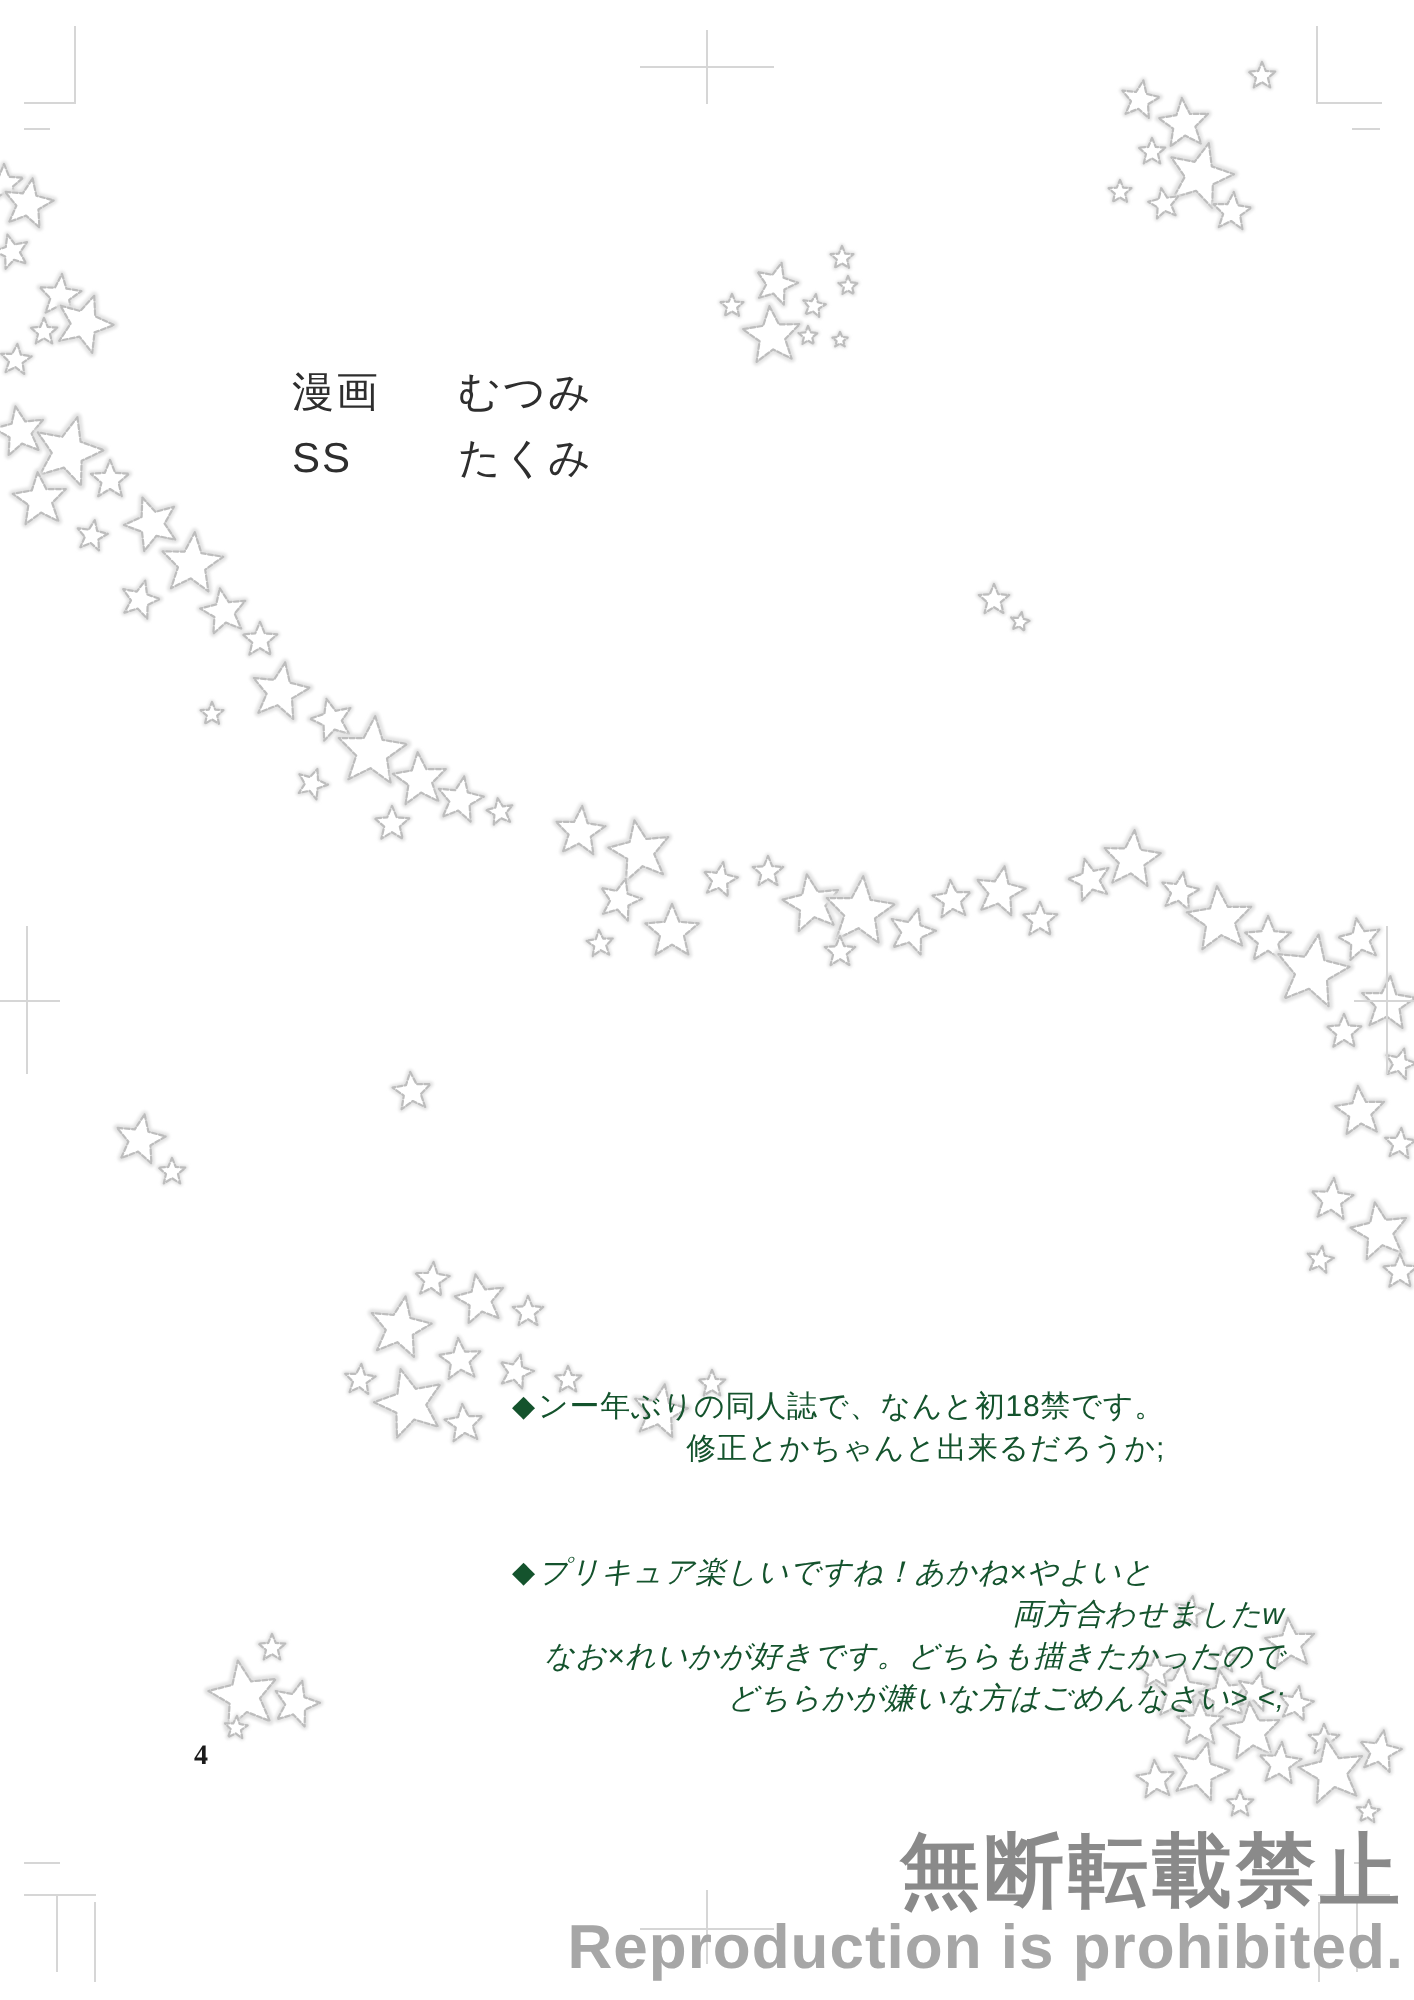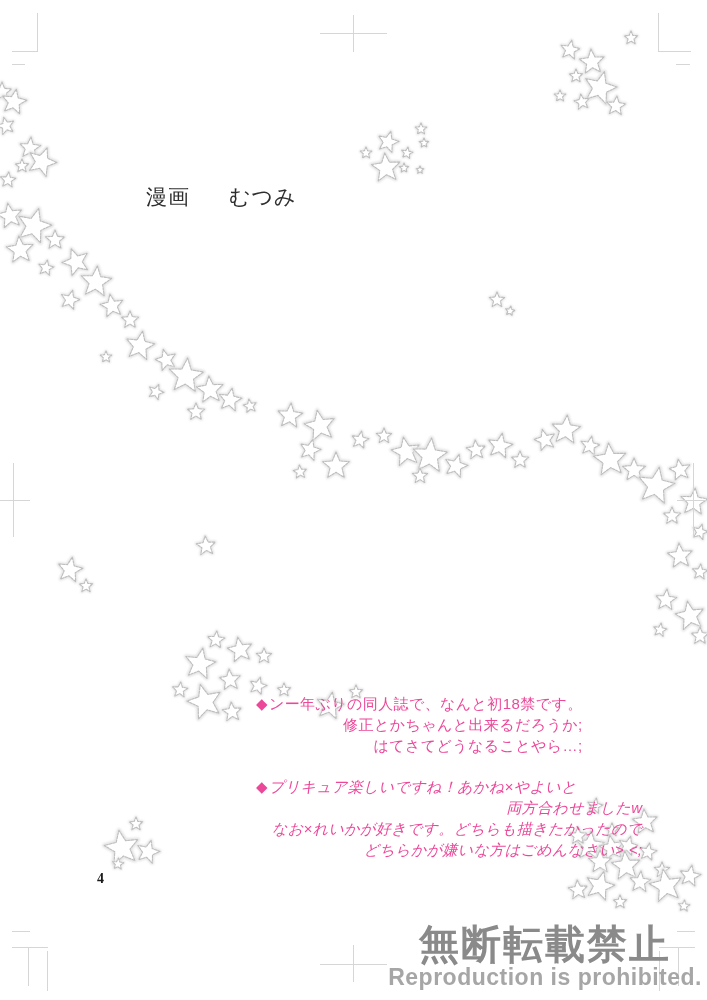--- a/index.html
+++ b/index.html
@@ -4,29 +4,29 @@
 <style>
   html,body{margin:0;padding:0;background:#f2f2f2;}
   .page{
     position:relative;width:707px;height:1000px;background:#ffffff;
     overflow:hidden;font-family:"Liberation Sans","DejaVu Sans",sans-serif;
   }
   .starfield{position:absolute;left:0;top:0;z-index:1;}
   .tm{position:absolute;background:#d6d6d6;z-index:1;}
   .credits{position:absolute;left:146px;top:180px;z-index:3;font-size:21px;color:#2e2e2e;line-height:33px;letter-spacing:1px;}
   .credit-label{display:inline-block;width:83px;}
-  .note{position:absolute;z-index:3;font-size:15px;color:#ec4899;line-height:21px;letter-spacing:0.4px;white-space:nowrap;}
+  .note{position:absolute;z-index:3;font-size:15px;color:#14532d;line-height:21px;letter-spacing:0.4px;white-space:nowrap;}
   .note1{left:256px;top:693px;}
   .note2{left:256px;top:776px;font-style:italic;}
   .note-cont{padding-left:16px;text-align:right;}
   .bullet{margin-right:1px;}
   .page-number{position:absolute;left:97px;top:871px;z-index:3;font-family:"Liberation Serif","DejaVu Serif",serif;font-weight:bold;font-size:14px;color:#1a1a1a;}
-  .watermark{position:absolute;right:5px;bottom:11px;z-index:4;text-align:center;line-height:1;margin-left:12px;}
+  .watermark{position:absolute;right:5px;bottom:11px;z-index:4;text-align:right;line-height:1;margin-left:12px;}
   .wm-jp{font-size:40px;font-weight:bold;letter-spacing:2px;line-height:1.0;}
-  .wm-en{font-size:23px;font-weight:bold;letter-spacing:0.5px;margin-top:2px;}
+  .wm-en{font-size:31px;font-weight:bold;letter-spacing:0.5px;margin-top:2px;}
 </style>
 </head>
 <body>
 
 <div class="page">
 
   <svg class="starfield" id="star-field" width="707" height="1000" viewBox="0 0 707 1000">
     <defs>
       <filter id="softblur" x="-40%" y="-40%" width="180%" height="180%">
         <feGaussianBlur stdDeviation="0.9"></feGaussianBlur>
@@ -292,26 +292,28 @@
     <div class="tm" style="left:677px;top:931px;width:18px;height:1px;"></div>
     <div class="tm" style="left:659px;top:947px;width:36px;height:1px;"></div>
     <div class="tm" style="left:678px;top:948px;width:1px;height:38px;"></div>
     <div class="tm" style="left:659px;top:951px;width:1px;height:40px;"></div>
   </div>
 
   <div class="credits">
     <div>
       <span class="credit-label">漫画</span><span>むつみ</span>
     </div>
+    <div>
+      <span class="credit-label">SS</span><span>たくみ</span>
+    </div>
   </div>
 
   <div class="note note1">
     <div><span class="bullet">◆</span><span>ンー年ぶりの同人誌で、なんと初18禁です。</span></div>
     <div class="note-cont">修正とかちゃんと出来るだろうか;</div>
-    <div class="note-cont">はてさてどうなることやら…;</div>
   </div>
 
   <div class="note note2">
     <div><span class="bullet">◆</span><span>プリキュア楽しいですね！あかね×やよいと</span></div>
     <div class="note-cont">両方合わせましたw</div>
     <div class="note-cont">なお×れいかが好きです。どちらも描きたかったので</div>
     <div class="note-cont">どちらかが嫌いな方はごめんなさい&gt; &lt;;</div>
   </div>
 
   <div class="page-number">4</div>

